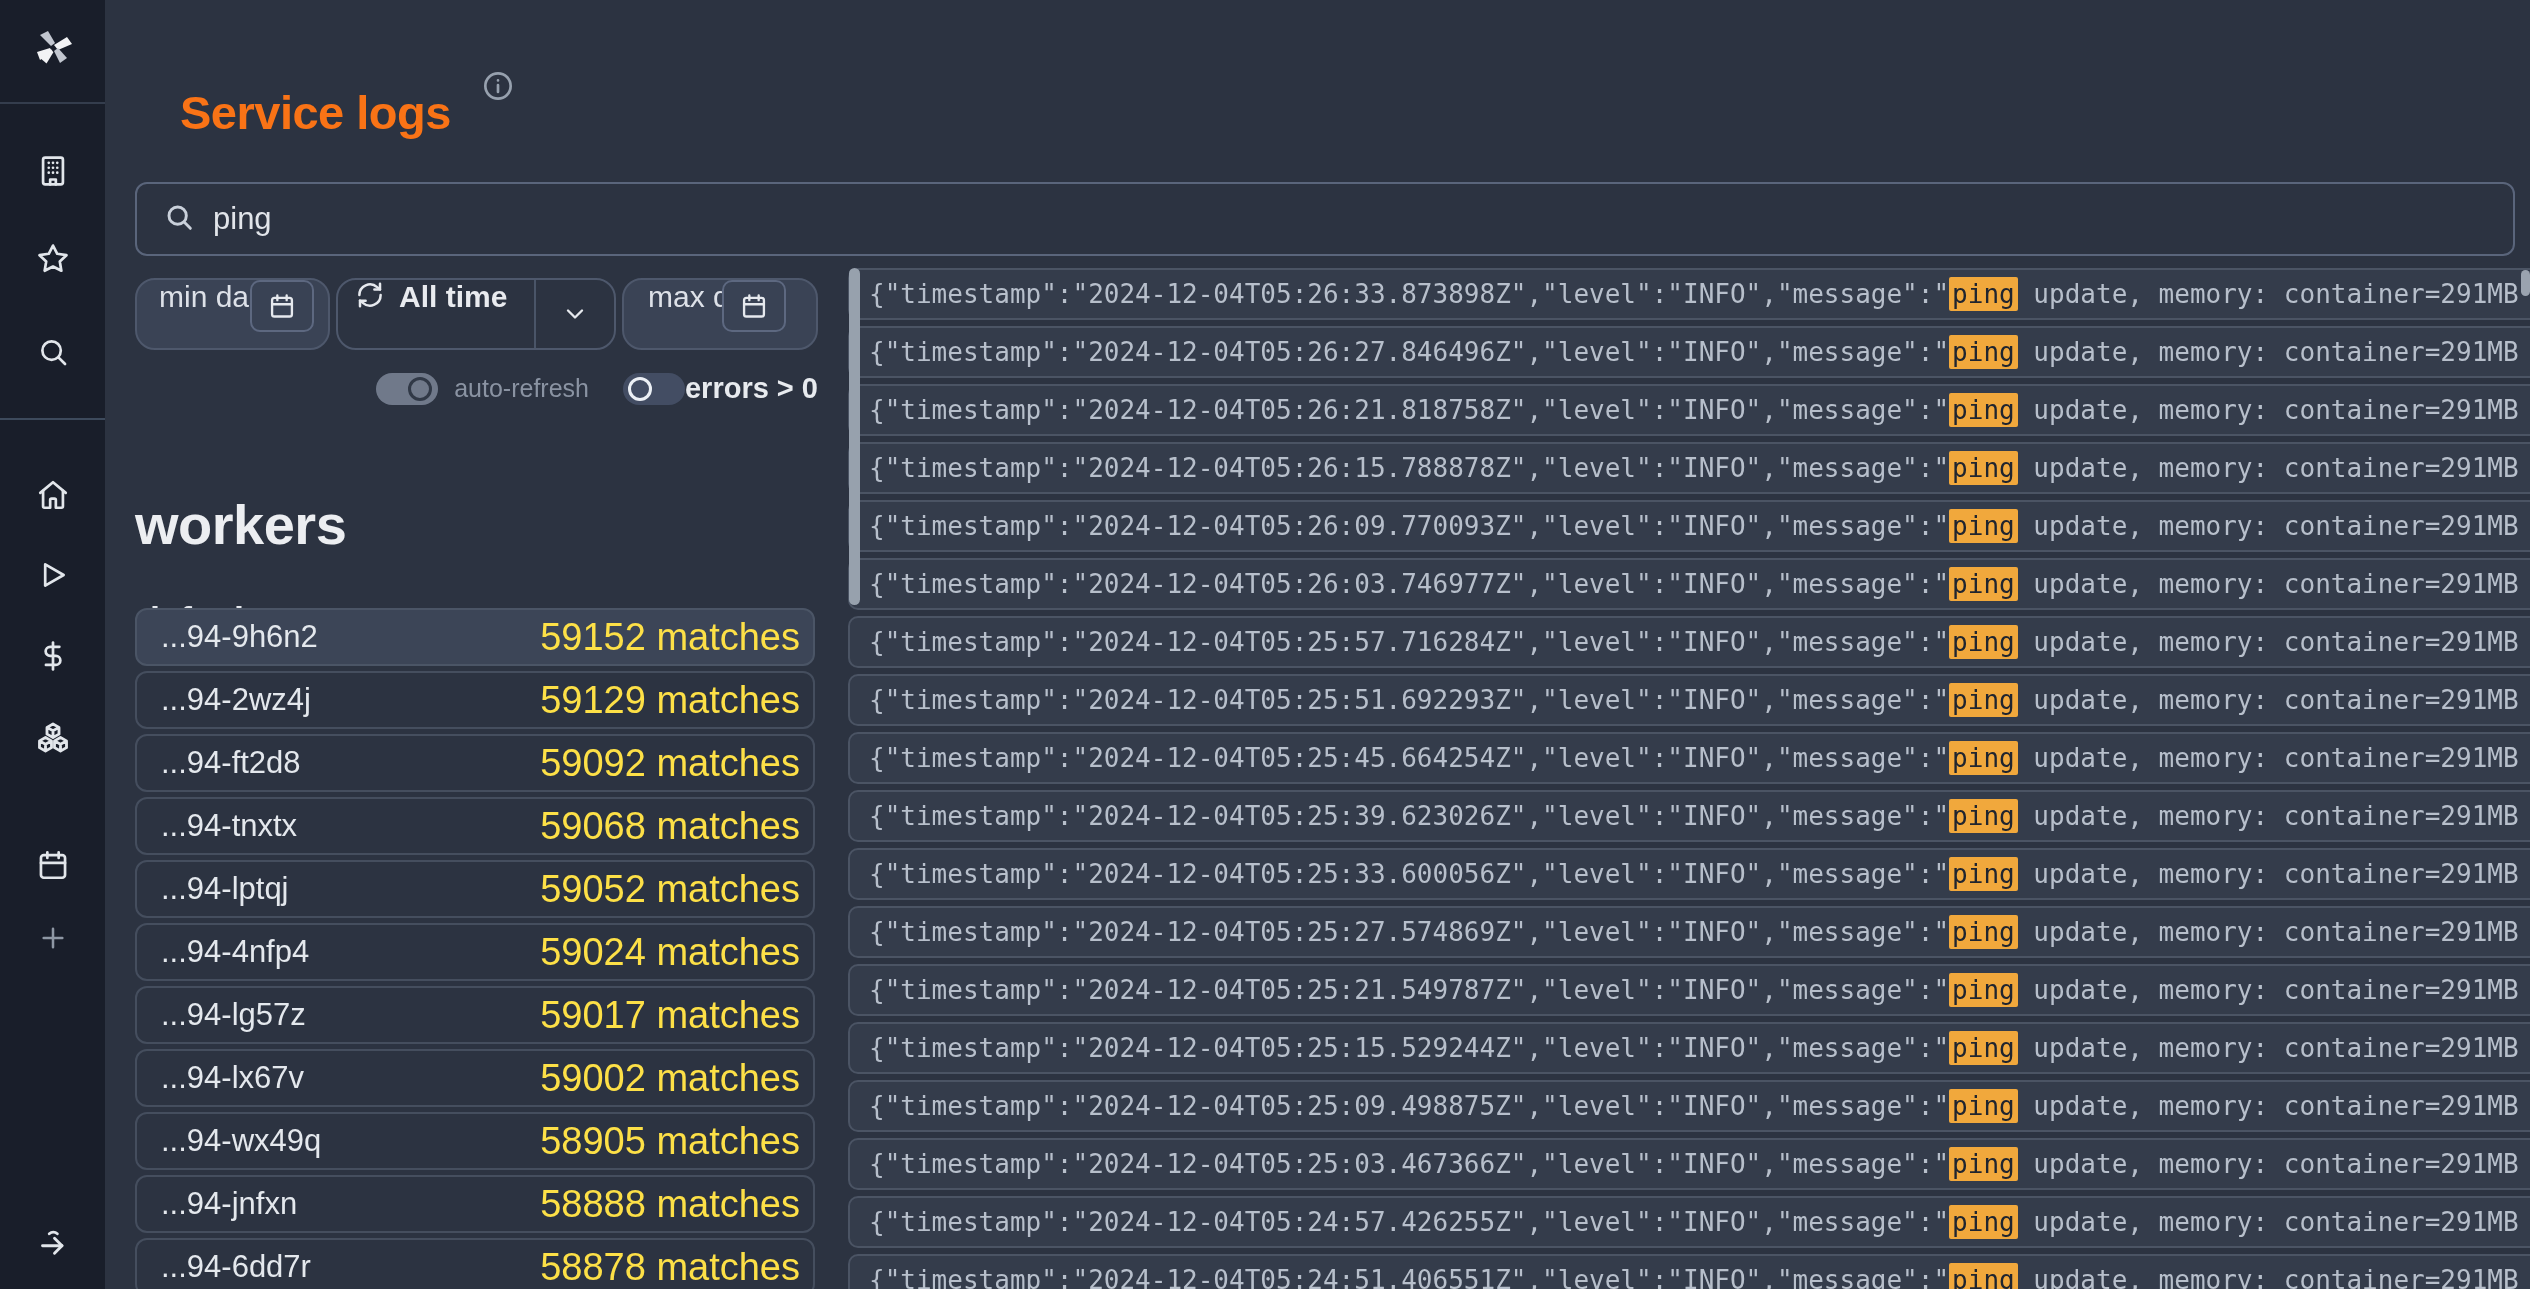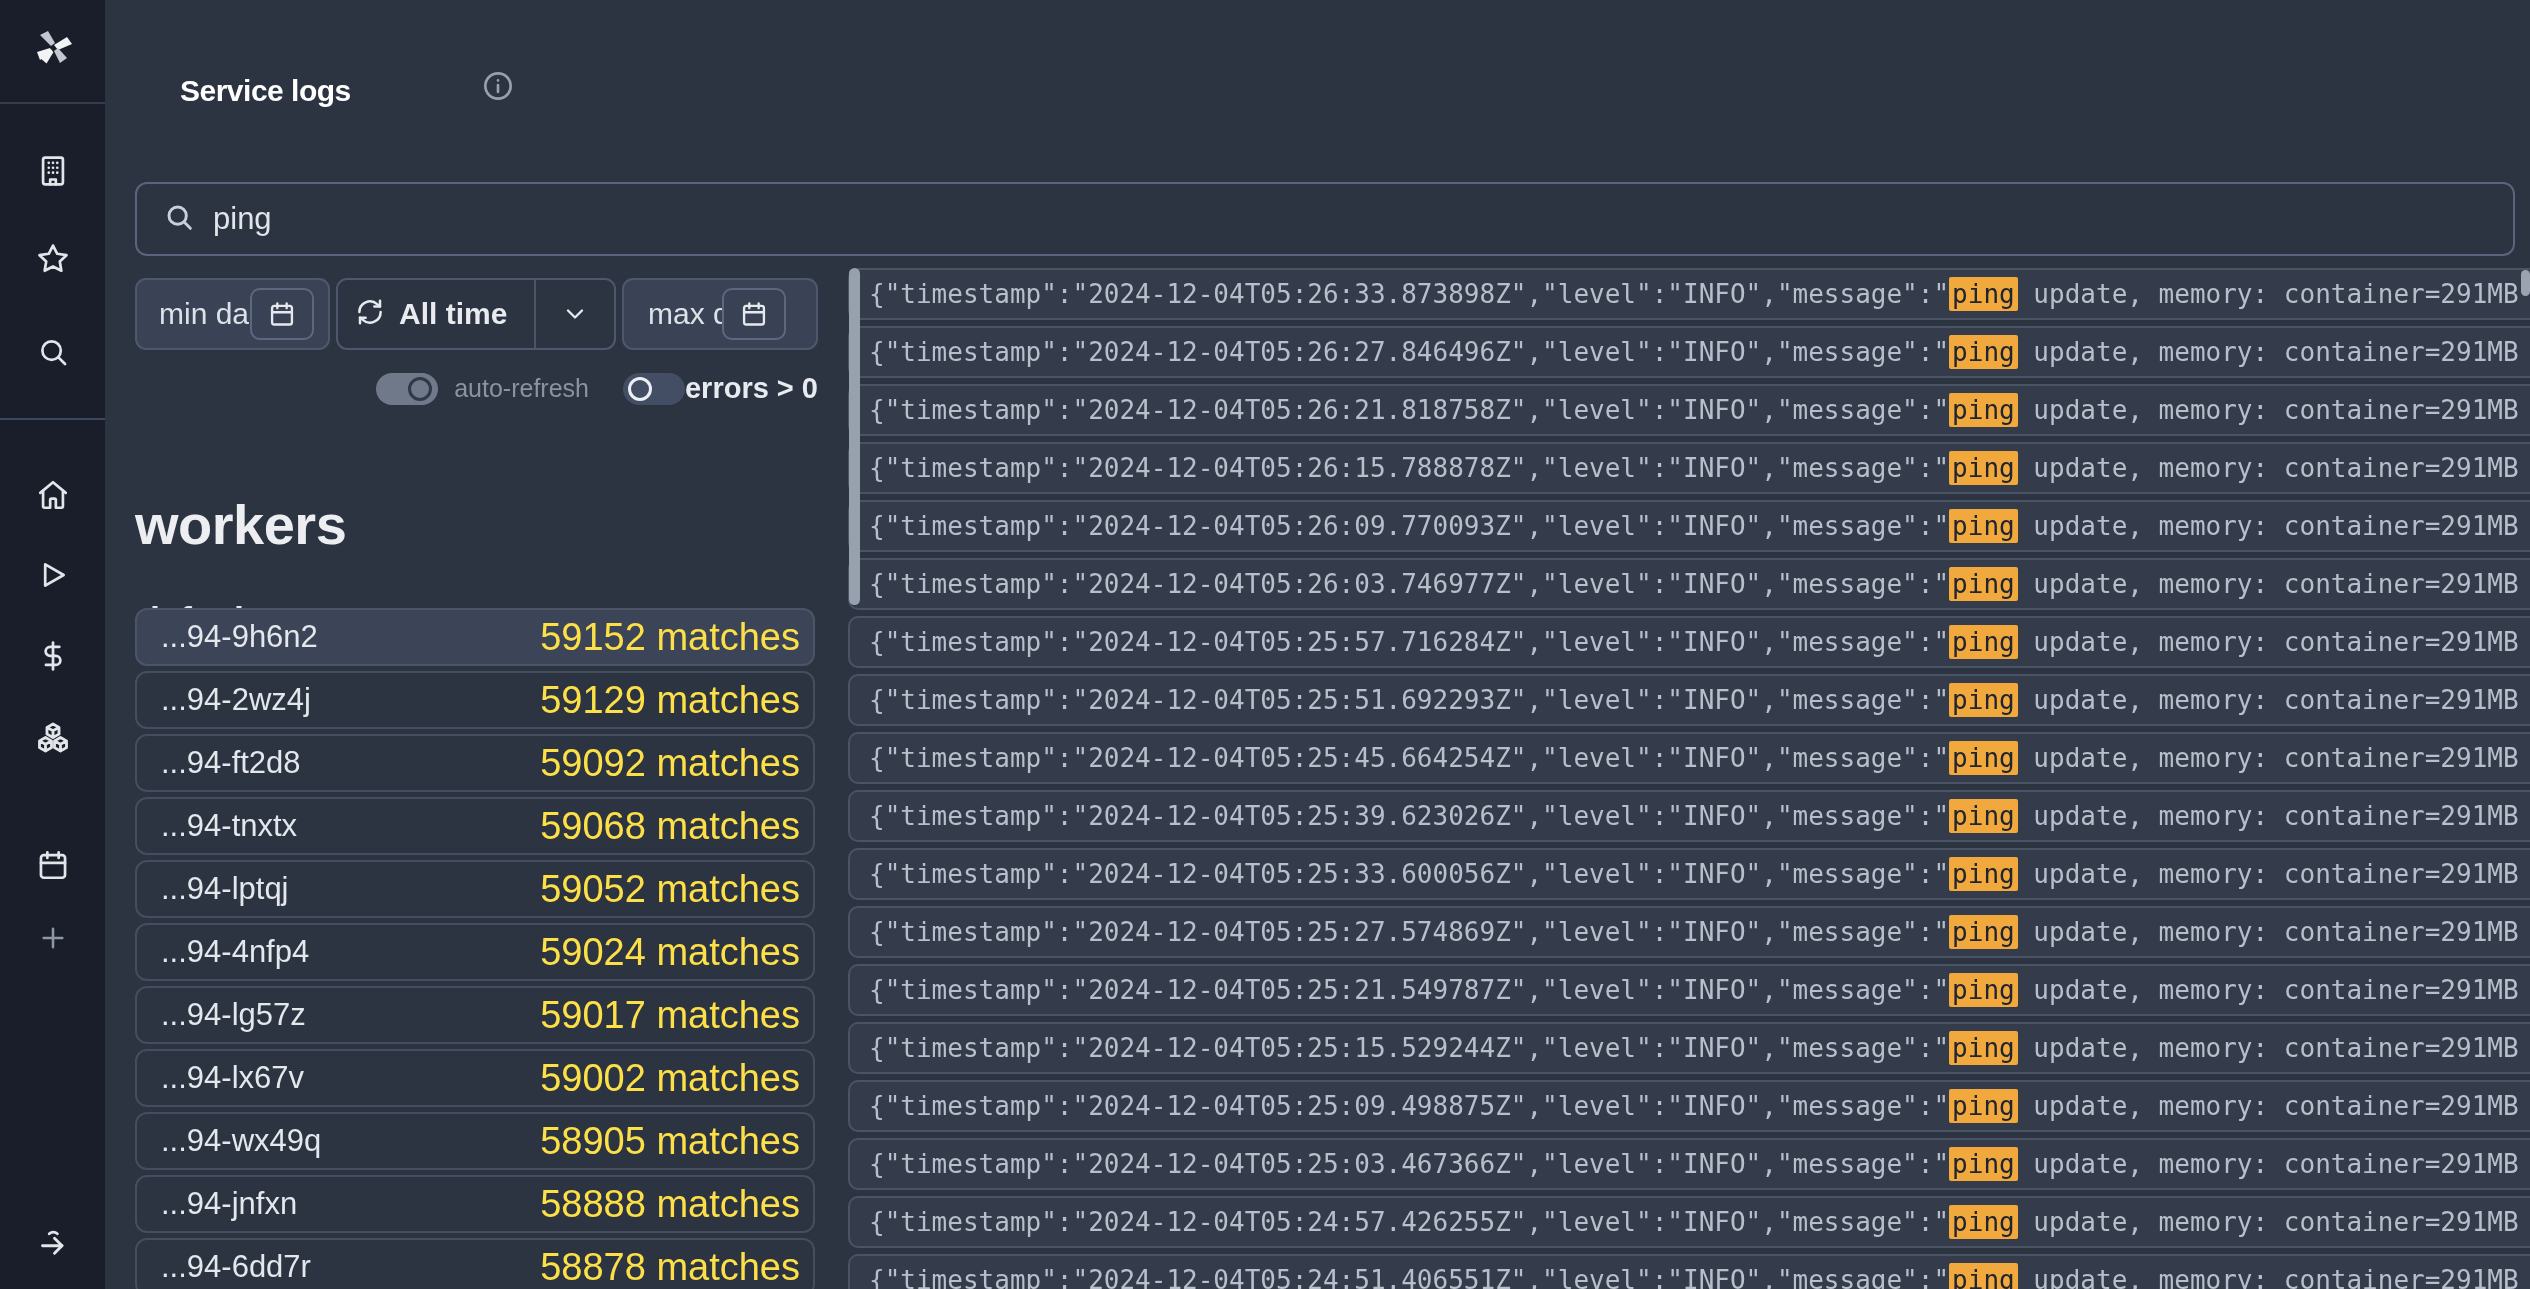--- a/index.html
+++ b/index.html
@@ -10,34 +10,34 @@
 
   
   .sidebar{position:absolute;left:0;top:0;width:105px;height:1289px;background:#191e2a;}
   .sb-div{position:absolute;left:0;width:105px;height:2px;background:#343d4d;}
   .sb-ic{position:absolute;left:0;width:105px;display:flex;justify-content:center;align-items:center;cursor:pointer;}
   .sb-ic svg{stroke:#e2e6eb;fill:none;stroke-width:1.9;stroke-linecap:round;stroke-linejoin:round;}
   .sb-ic.dim svg{stroke:#8e97a4;}
   .logo{position:absolute;left:0;top:24px;width:105px;display:flex;justify-content:center;cursor:pointer;}
 
   
-  .page-title{position:absolute;left:180px;top:54px;font-size:30px;font-weight:700;color:#ffffff;letter-spacing:-0.5px;}
+  .page-title{position:absolute;left:180px;top:54px;font-size:47px;font-weight:700;color:#f97316;letter-spacing:-0.5px;}
   .info-ic{position:absolute;left:482px;top:70px;width:32px;height:32px;}
   .info-ic svg{stroke:#97a1ae;fill:none;stroke-width:2;stroke-linecap:round;}
 
   
   .search-box{position:absolute;left:135px;top:182px;width:2380px;height:74px;
               border:2px solid #5a657b;border-radius:12px;display:flex;align-items:center;padding-left:26px;}
   .search-box svg{stroke:#c9d0da;fill:none;stroke-width:2.2;stroke-linecap:round;flex:0 0 auto;}
   .search-input{flex:1;margin-left:16px;background:transparent;border:none;outline:none;
                 font-family:"Liberation Sans",sans-serif;font-size:31px;color:#e2e5ea;}
 
   
   .filters{position:absolute;left:135px;top:278px;width:683px;display:flex;gap:6px;}
-  .fbtn{height:72px;border:2px solid #4e586c;border-radius:11px;display:flex;align-items:center;cursor:pointer;}
+  .fbtn{height:72px;border:2px solid #4e586c;border-radius:20px;display:flex;align-items:flex-start;cursor:pointer;}
   .fbtn.datebtn{background:#3a4355;}
   .btn-min{width:195px;padding:0 14px 0 22px;}
   .btn-all{width:280px;padding-left:17px;}
   .btn-max{width:196px;padding:0 30px 0 24px;}
   .date-label{flex:1;font-size:30px;color:#dde1e8;white-space:nowrap;overflow:hidden;}
   .cal-box{flex:0 0 auto;width:64px;height:52px;border:2px solid #5d6880;border-radius:10px;
            display:flex;align-items:center;justify-content:center;background:#39425488;}
   .cal-box svg,.btn-all svg{stroke:#e6e9ee;fill:none;stroke-width:2;stroke-linecap:round;stroke-linejoin:round;}
   .all-label{font-size:30px;font-weight:600;color:#e9ebef;margin-left:14px;flex:1;}
   .dd-sec{width:80px;height:100%;border-left:2px solid #4a5568;display:flex;align-items:center;justify-content:center;cursor:pointer;}

